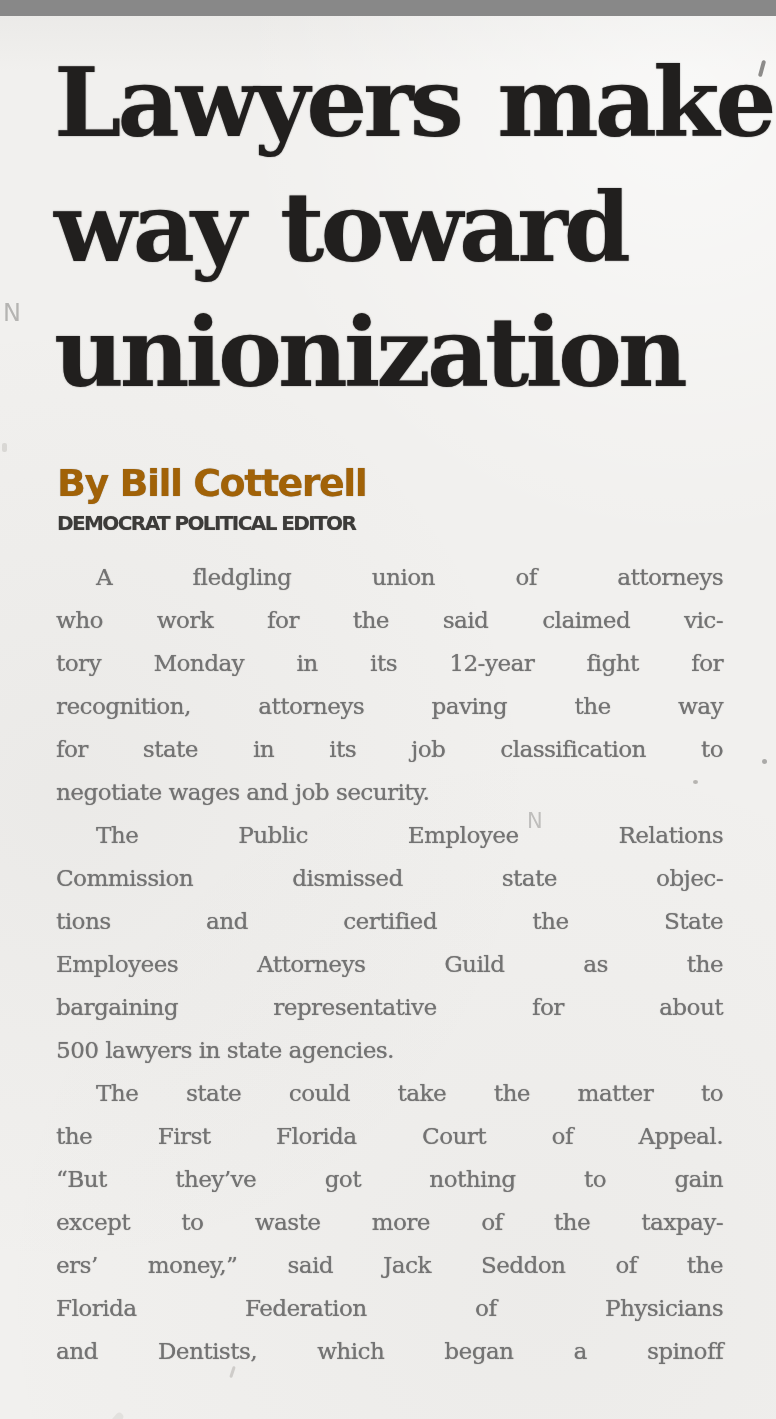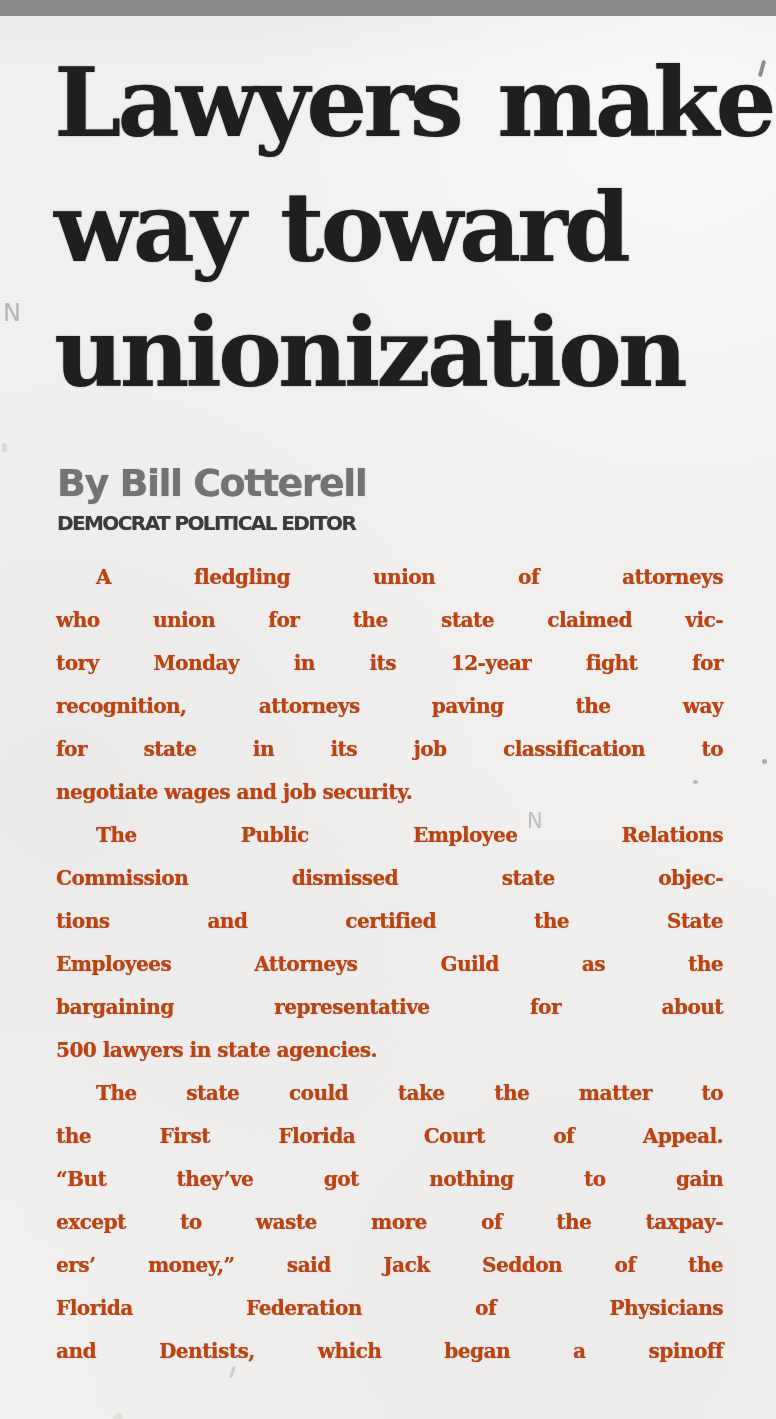--- a/index.html
+++ b/index.html
@@ -37,45 +37,45 @@
     white-space: nowrap;
   }
   .byline {
     position: absolute;
     left: 57px; top: 448px;
     font-family: "DejaVu Sans", sans-serif;
     font-weight: bold;
     font-size: 38px;
     line-height: 38px;
     letter-spacing: -1.5px;
-    color: #737373;
+    color: #a16207;
     text-shadow: 0 0 1px rgba(42,41,39,0.5);
     white-space: nowrap;
   }
   .byline-title {
     position: absolute;
     left: 57px; top: 496px;
     font-family: "DejaVu Sans", sans-serif;
     font-weight: bold;
     font-size: 20px;
     line-height: 22px;
     letter-spacing: -1.6px;
     color: #3c3b39;
     text-shadow: 0 0 0.8px rgba(60,59,57,0.45);
     white-space: nowrap;
   }
   .body-col {
     position: absolute;
     left: 56px; top: 540px;
     width: 667px;
-    font-size: 20px;
+    font-size: 23px;
     line-height: 43px;
-    font-weight: bold;
+    font-weight: normal;
     letter-spacing: -0.5px;
-    color: #c2410c;
+    color: #737373;
     text-shadow: 0.2px 0.2px 0.9px rgba(47,46,44,0.55);
   }
   .line {
     height: 43px;
     text-align: justify;
     text-align-last: justify;
     white-space: nowrap;
   }
   .line.indent { text-indent: 40px; }
   .line.flush-left { text-align-last: left; }
@@ -109,21 +109,21 @@
     <div>Lawyers make</div>
     <div>way toward</div>
     <div>unionization</div>
   </div>
 
   <div class="byline">By Bill Cotterell</div>
   <div class="byline-title">DEMOCRAT POLITICAL EDITOR</div>
 
   <div class="body-col">
       <div class="line indent">A fledgling union of attorneys</div>
-      <div class="line">who union for the state claimed vic-</div>
+      <div class="line">who work for the said claimed vic-</div>
       <div class="line">tory Monday in its 12-year fight for</div>
       <div class="line">recognition, attorneys paving the way</div>
       <div class="line">for state in its job classification to</div>
       <div class="line flush-left">negotiate wages and job security.</div>
       <div class="line indent">The Public Employee Relations</div>
       <div class="line">Commission dismissed state objec-</div>
       <div class="line">tions and certified the State</div>
       <div class="line">Employees Attorneys Guild as the</div>
       <div class="line">bargaining representative for about</div>
       <div class="line flush-left">500 lawyers in state agencies.</div>

